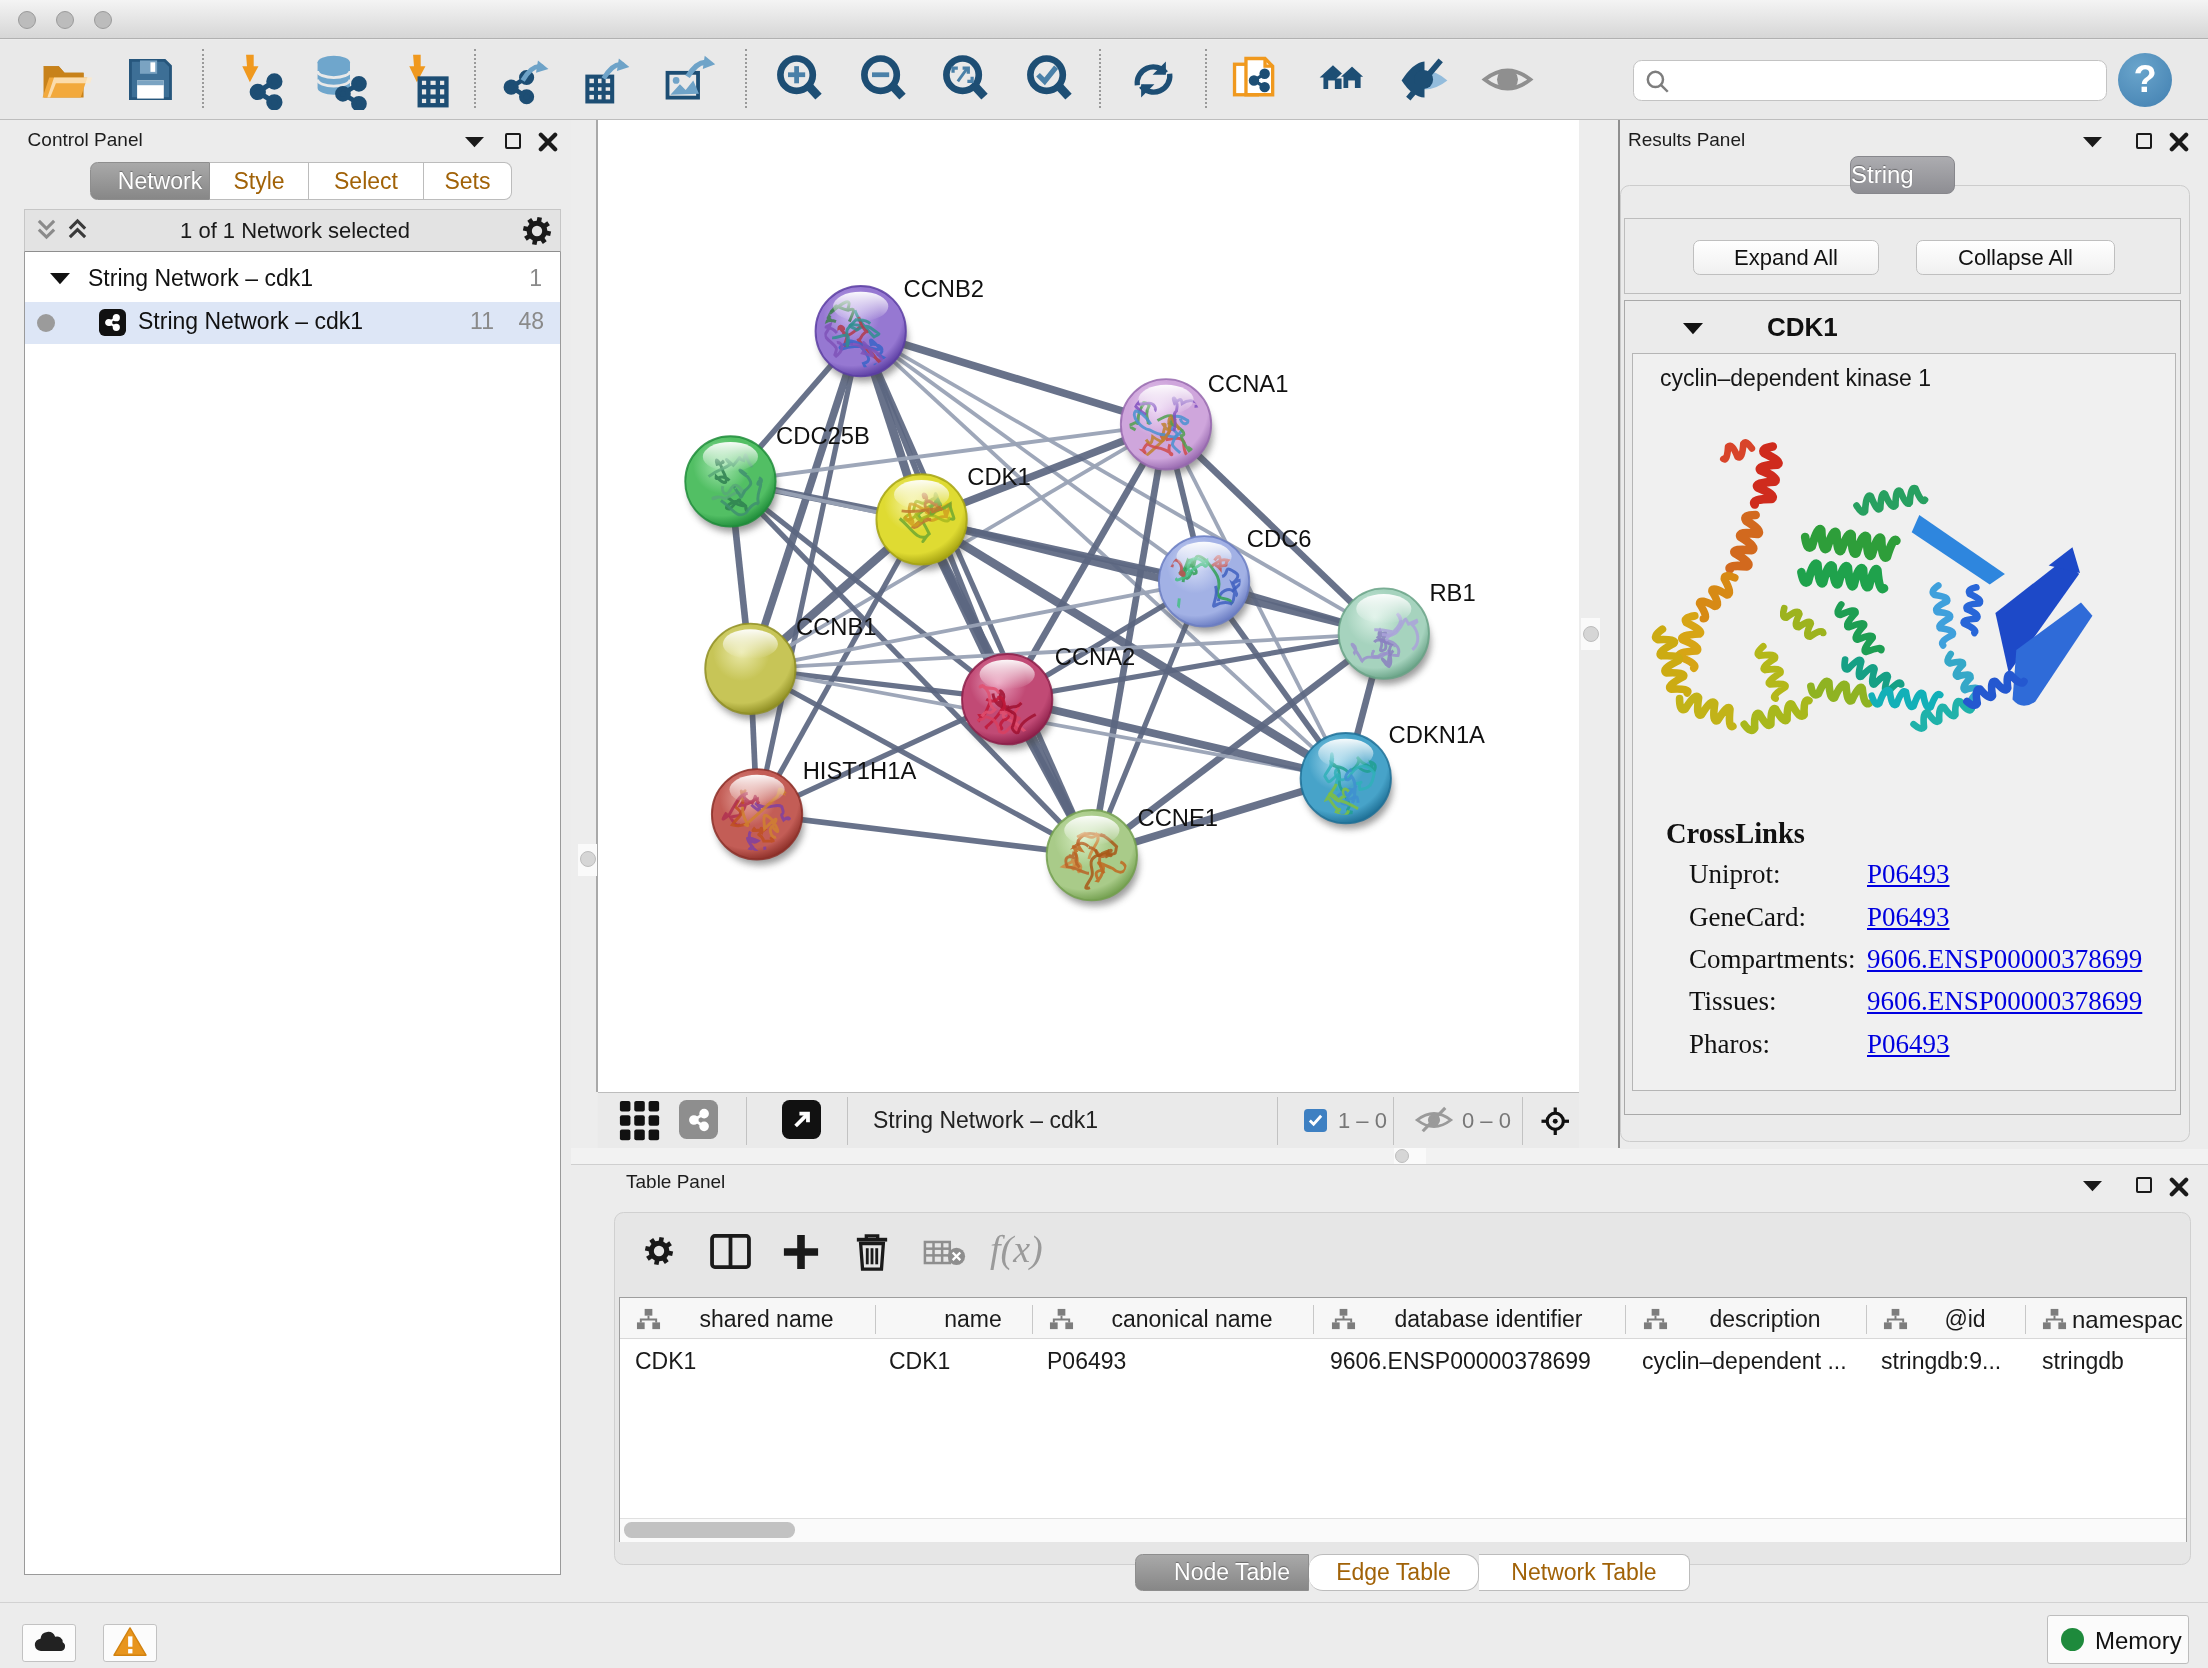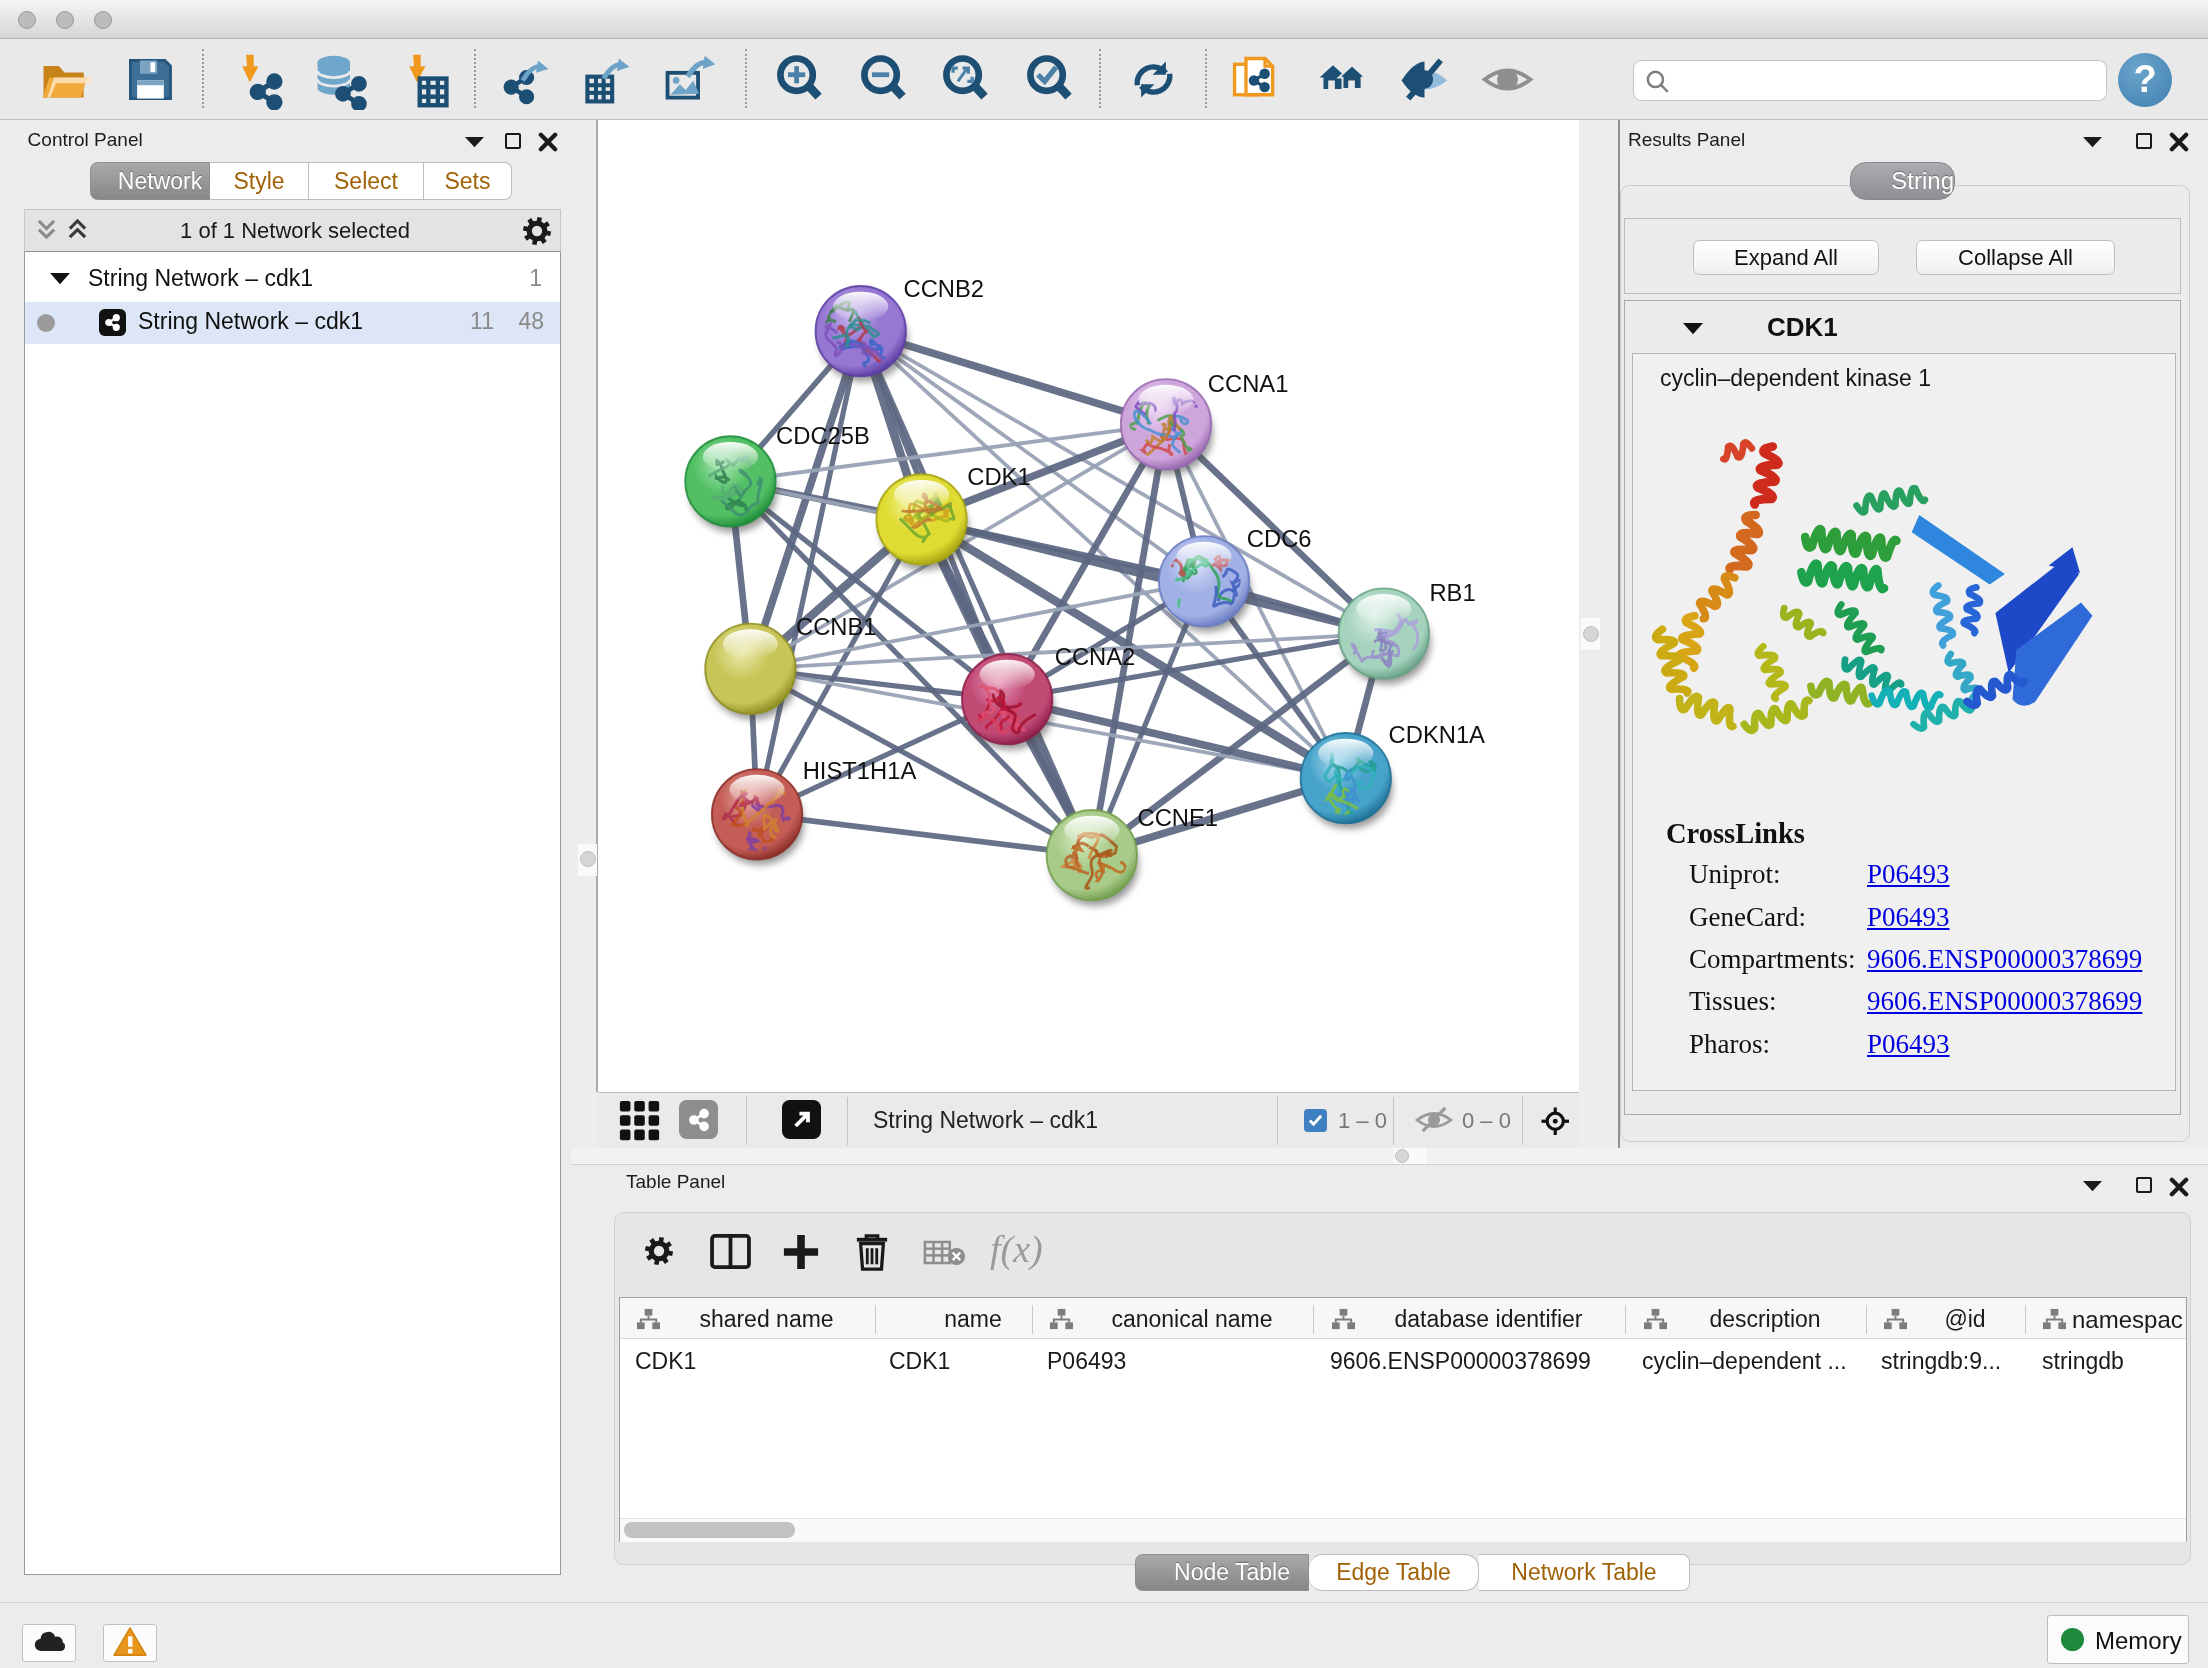--- a/index.html
+++ b/index.html
@@ -625,21 +625,21 @@
 <div class="abs" style="left:1620px;top:120px;width:589px;height:1029px;background:#ececec;"></div>
 <div class="abs panel-title" style="left:1628px;top:129px;">Results Panel</div>
 <svg class="ic" style="left:2081px;top:135px" width="23" height="13.3" viewBox="0 0 24 14">
     <path d="M2,2 h20 l-10,11 z" fill="#1a1a1a"></path>
   </svg>
 <div class="abs" style="left:2136px;top:133px;width:16px;height:16px;border:2.4px solid #1a1a1a;border-radius:1.9px;"></div>
 <svg class="ic" style="left:2169px;top:132px" width="20" height="20" viewBox="0 0 21 21">
     <path d="M3,3 L18,18 M18,3 L3,18" stroke="#1a1a1a" stroke-width="4.5" stroke-linecap="round"></path>
   </svg>
 <div class="abs" style="left:1620px;top:185px;width:570px;height:957px;background:#ebebeb;border:1px solid #cccccc;border-radius:9.5px;"></div>
-<div class="abs" style="left:1850px;top:162px;width:105px;height:38px;background:linear-gradient(#acacb0,#8e8e93);border:1px solid #87878c;border-radius:16px;color:#fff;font-size:24px;text-align:right;line-height:36px;text-shadow:0 -1px 1px rgba(0,0,0,0.35);">String</div>
+<div class="abs" style="left:1850px;top:156px;width:105px;height:38px;background:linear-gradient(#acacb0,#8e8e93);border:1px solid #87878c;border-radius:8px;color:#fff;font-size:24px;text-align:left;line-height:36px;text-shadow:0 -1px 1px rgba(0,0,0,0.35);">String</div>
 <div class="abs" style="left:1624px;top:218px;width:557px;height:76px;border:1.9px solid #bdbdbd;background:#ebebeb;"></div>
 <div class="abs" style="left:1693px;top:240px;width:186px;height:35px;background:linear-gradient(#ffffff,#f0f0f0);border:1px solid #bfbfbf;border-radius:6.7px;font-size:22px;color:#111;text-align:center;line-height:33px;">Expand All</div>
 <div class="abs" style="left:1916px;top:240px;width:199px;height:35px;background:linear-gradient(#ffffff,#f0f0f0);border:1px solid #bfbfbf;border-radius:6.7px;font-size:22px;color:#111;text-align:center;line-height:33px;">Collapse All</div>
 <div class="abs" style="left:1624px;top:300px;width:557px;height:815px;border:1.9px solid #a9a9a9;background:#ebebeb;"></div>
 <svg class="ic" style="left:1682px;top:321px" width="22" height="14.3" viewBox="0 0 23 15">
     <path d="M1,2 h21 l-10.5,12 z" fill="#111"></path>
   </svg>
 <div class="abs" style="left:1767px;top:312px;font-size:26px;font-weight:bold;color:#111;">CDK1</div>
 <div class="abs" style="left:1632px;top:353px;width:544px;height:738px;border:1px solid #b5b5b5;background:#f0f0f0;"></div>
 <div class="abs" style="left:1660px;top:365px;font-size:23px;color:#161616;">cyclin–dependent kinase 1</div>

